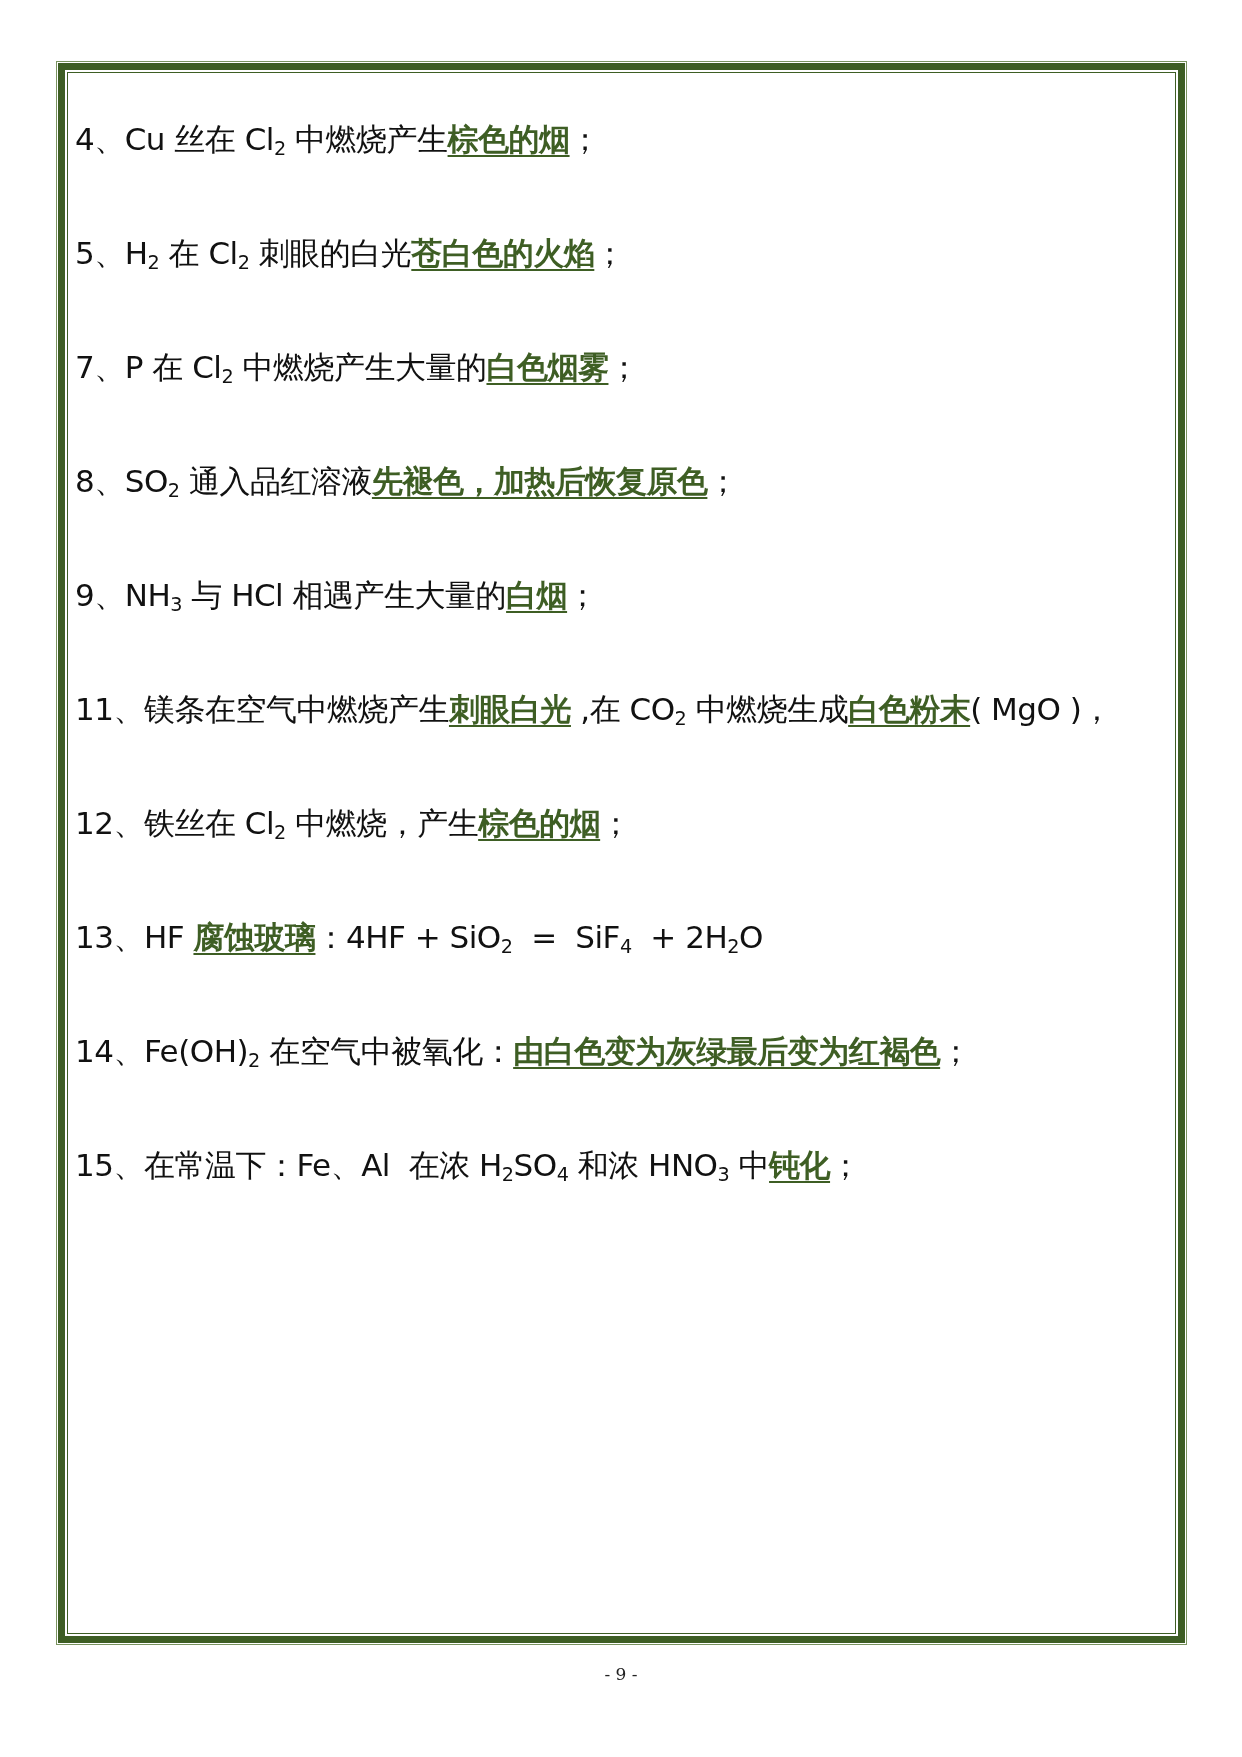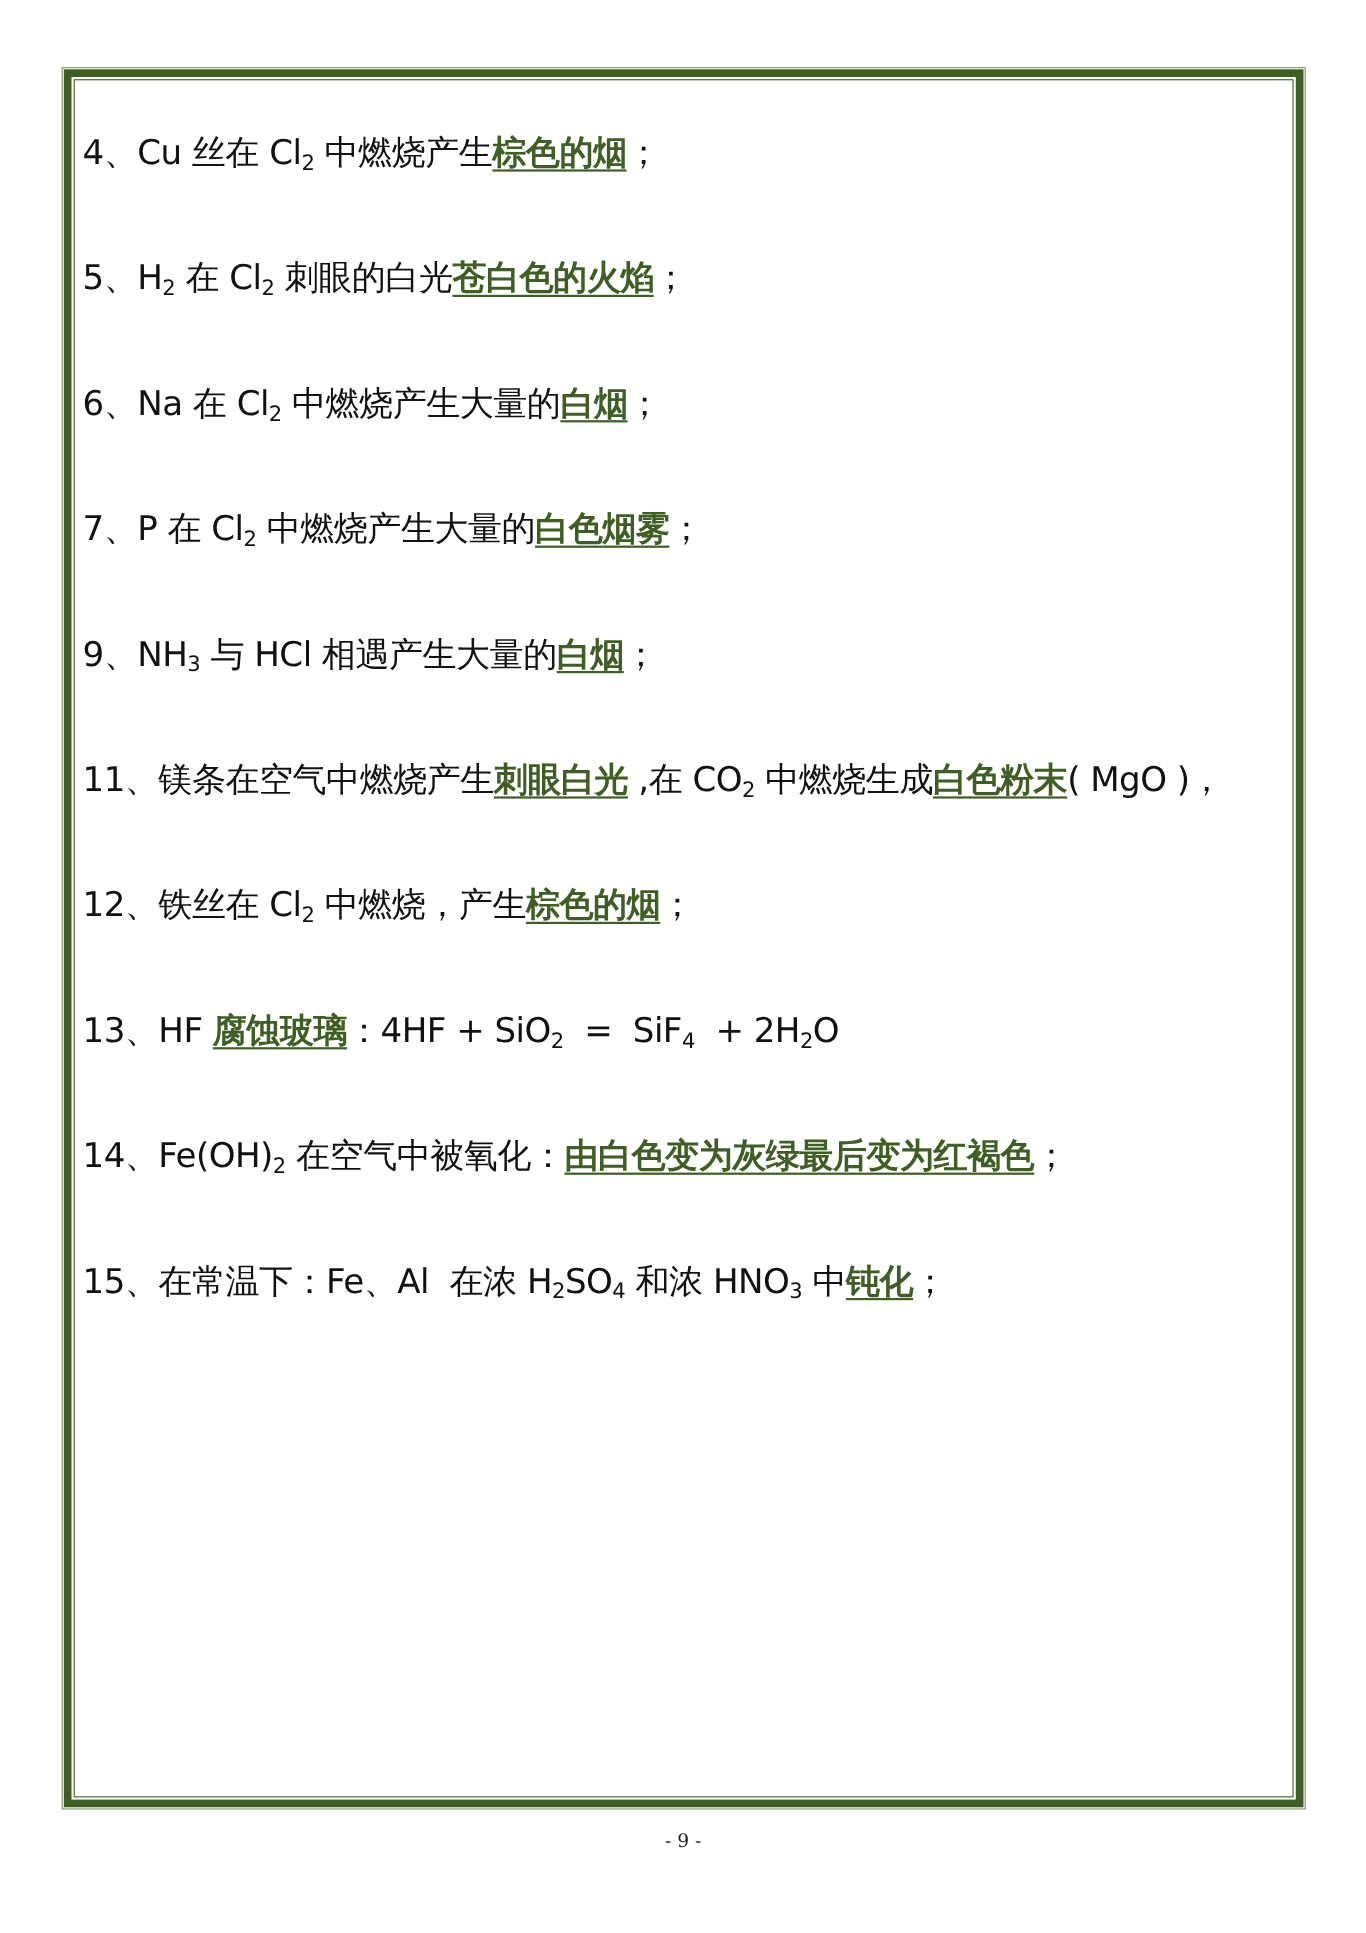--- a/index.html
+++ b/index.html
@@ -37,22 +37,22 @@
 <body>
 
 <div class="frame-outline"></div>
 <div class="frame-outer">
   <div class="frame-inner"></div>
 </div>
 
 <div class="lines" id="lines">
     <div class="line"><span style="white-space: pre;">4、Cu 丝在 Cl</span><sub style="white-space: pre;">2</sub><span style="white-space: pre;"> 中燃烧产生</span><span class="hl" style="white-space: pre;">棕色的烟</span><span style="white-space: pre;">；</span></div>
     <div class="line"><span style="white-space: pre;">5、H</span><sub style="white-space: pre;">2</sub><span style="white-space: pre;"> 在 Cl</span><sub style="white-space: pre;">2</sub><span style="white-space: pre;"> 刺眼的白光</span><span class="hl" style="white-space: pre;">苍白色的火焰</span><span style="white-space: pre;">；</span></div>
-    <div class="line"><span style="white-space: pre;">6、Na 在 Cl</span><sub style="white-space: pre;">2</sub><span style="white-space: pre;"> 中燃烧产生大量的</span><span class="hl" style="white-space: pre;">白烟</span><span style="white-space: pre;">；</span></div>
     <div class="line"><span style="white-space: pre;">7、P 在 Cl</span><sub style="white-space: pre;">2</sub><span style="white-space: pre;"> 中燃烧产生大量的</span><span class="hl" style="white-space: pre;">白色烟雾</span><span style="white-space: pre;">；</span></div>
+    <div class="line"><span style="white-space: pre;">8、SO</span><sub style="white-space: pre;">2</sub><span style="white-space: pre;"> 通入品红溶液</span><span class="hl" style="white-space: pre;">先褪色，加热后恢复原色</span><span style="white-space: pre;">；</span></div>
     <div class="line"><span style="white-space: pre;">9、NH</span><sub style="white-space: pre;">3</sub><span style="white-space: pre;"> 与 HCl 相遇产生大量的</span><span class="hl" style="white-space: pre;">白烟</span><span style="white-space: pre;">；</span></div>
     <div class="line"><span style="white-space: pre;">11、镁条在空气中燃烧产生</span><span class="hl" style="white-space: pre;">刺眼白光</span><span style="white-space: pre;"> ,在 CO</span><sub style="white-space: pre;">2</sub><span style="white-space: pre;"> 中燃烧生成</span><span class="hl" style="white-space: pre;">白色粉末</span><span style="white-space: pre;">( MgO )，</span></div>
     <div class="line"><span style="white-space: pre; text-align: center;">12、铁丝在 Cl</span><sub style="white-space: pre;">2</sub><span style="white-space: pre;"> 中燃烧，产生</span><span class="hl" style="white-space: pre;">棕色的烟</span><span style="white-space: pre;">；</span></div>
     <div class="line"><span style="white-space: pre;">13、HF </span><span class="hl" style="white-space: pre;">腐蚀玻璃</span><span style="white-space: pre;">：4HF + SiO</span><sub style="white-space: pre;">2</sub><span style="white-space: pre;">  =  SiF</span><sub style="white-space: pre;">4</sub><span style="white-space: pre;">  + 2H</span><sub style="white-space: pre;">2</sub><span style="white-space: pre;">O</span></div>
     <div class="line"><span style="white-space: pre;">14、Fe(OH)</span><sub style="white-space: pre;">2</sub><span style="white-space: pre;"> 在空气中被氧化：</span><span class="hl" style="white-space: pre;">由白色变为灰绿最后变为红褐色</span><span style="white-space: pre;">；</span></div>
     <div class="line"><span style="white-space: pre;">15、在常温下：Fe、Al  在浓 H</span><sub style="white-space: pre;">2</sub><span style="white-space: pre;">SO</span><sub style="white-space: pre;">4</sub><span style="white-space: pre;"> 和浓 HNO</span><sub style="white-space: pre;">3</sub><span style="white-space: pre;"> 中</span><span class="hl" style="white-space: pre;">钝化</span><span style="white-space: pre;">；</span></div>
   </div>
 
 <div class="page-num">- 9 -</div>
 

